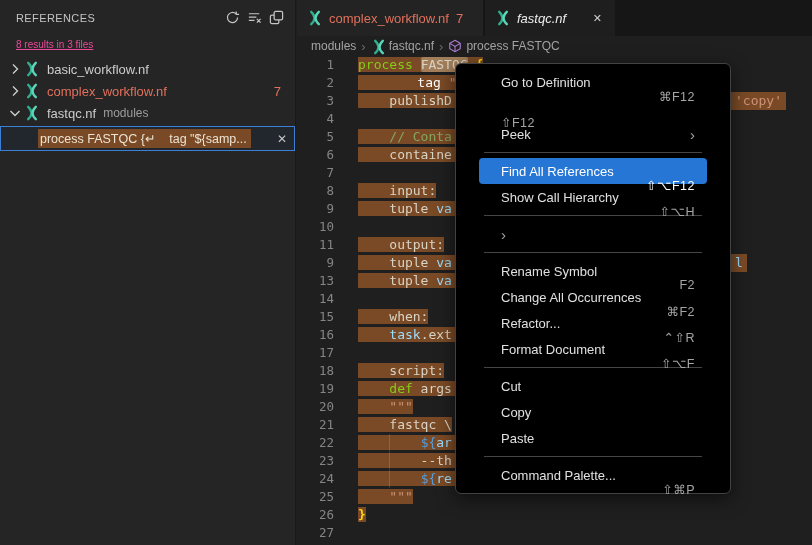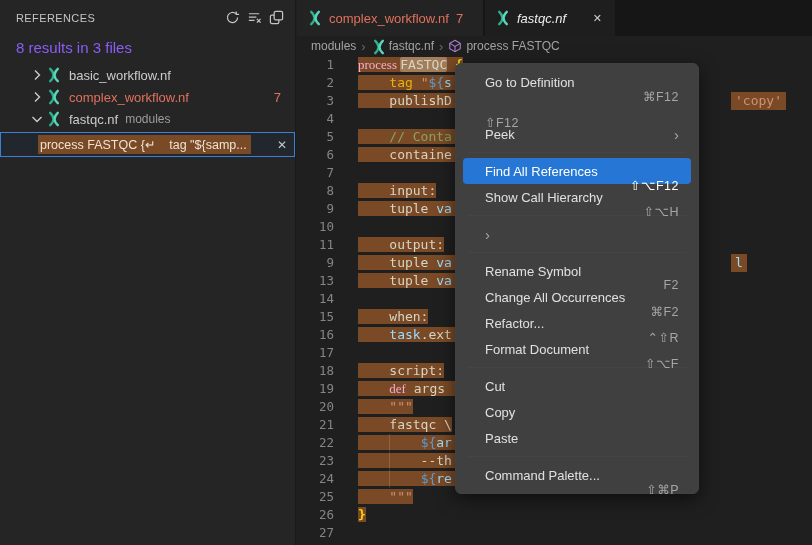--- a/index.html
+++ b/index.html
@@ -8,22 +8,22 @@
   #app { position:relative; width:812px; height:545px;border-radius:6px; }
 
   
   #sidebar { position:absolute; left:0; top:0; width:296px; height:545px;
     background:#252526; border-right:1px solid #191919; }
   .panel-header { display:flex; align-items:center; height:35px; padding:0 8px 0 16px; }
   .panel-title { font-size:11px; color:#c5c5c5; letter-spacing:.4px; flex:1; }
   .hbtn { width:22px; height:22px; display:flex; align-items:center; justify-content:center;
     border-radius:4px; cursor:pointer; }
   .hbtn svg { stroke:#c5c5c5; fill:none; stroke-width:1.3; }
-  .summary { font-size:15px; color:#8b5cf6; padding:4px 16px 8px 16px; }
-  .tree-row { display:flex; align-items:center; height:22px; padding-left:28px;
+  .summary { font-size:10px; color:#ec4899; padding:4px 16px 8px 16px;text-decoration:underline; }
+  .tree-row { display:flex; align-items:center; height:22px; padding-left:6px;
     font-size:13px; color:#cccccc; cursor:pointer; white-space:nowrap;text-align:center; }
   .chev { width:18px; display:flex; align-items:center; justify-content:center; flex:none; }
   .chev svg { stroke:#cccccc; fill:none; stroke-width:1.4; }
   .nf-icon { width:16px; height:16px; flex:none; margin-right:7px; }
   .tree-label { }
   .tree-label.accent { color:#e0715c; }
   .tree-desc { color:#9d9d9d; font-size:12px; margin-left:7px; }
   .tree-badge { margin-left:auto; margin-right:14px; color:#e0715c; font-size:13px; }
   .result-row { position:relative; height:25px; margin-top:2px; border:1px solid #3d7fd4;
     background:#22272e; display:flex; align-items:center; cursor:pointer; }
@@ -49,35 +49,35 @@
   .bc-ic { width:14px; height:14px; margin-right:4px; }
 
   
   #code { position:absolute; left:0; top:56px; right:0; bottom:0;
     font-family:"DejaVu Sans Mono", monospace; font-size:13px; }
   .code-line { display:flex; height:18px; line-height:18px; white-space:pre; }
   .gutter { width:61px; padding-right:24px; text-align:right; color:#858585; flex:none;
     font-size:12.5px; }
   .ct { flex:1; }
   .match { background:#7a4a26; }
-  .tok-kw { color:#f9a8d4;font-family:Liberation Serif, serif; } .tok-ib { color:#569cd6; }
+  .tok-kw { color:#84cc16; } .tok-ib { color:#569cd6; }
   .tok-pl { color:#d8d4c5; }
-  .tok-fn { color:#eab308; }
+  .tok-fn { color:#ffffff;margin-left:28px; }
   .tok-str { color:#ce9178; }
   .tok-cm { color:#85a65e; }
   .tok-vb { color:#9cdcfe; }
   .tok-br { color:#ffd70a; font-weight:bold; }
   .word-hl { background:rgba(228,212,175,.38); border-radius:2px; }
   .tail { position:absolute; left:434px; height:18px; line-height:18px; white-space:pre;
     background:#7a4a26; padding:0 4px; }
   .iguide { position:absolute; width:1px; background:rgba(255,255,255,.14); }
 
   
-  #ctx-menu { position:absolute; left:158px; top:63px; width:244px; padding:5px 2px;
-    background:#404040; border:1px solid #424242; border-radius:6px; z-index:20;
+  #ctx-menu { position:absolute; left:158px; top:63px; width:276px; padding:5px 18px;
+    background:#000000; border:1px solid #424242; border-radius:6px; z-index:20;
     box-shadow:0 5px 18px rgba(0,0,0,.55); }
   .menu-item { height:26px; margin:0 5px; padding:0 12px 0 22px; border-radius:4px;
     display:flex; align-items:center; cursor:pointer; }
   .menu-label { font-size:13px; color:#e0e0e0; flex:1; white-space:nowrap; }
   .menu-shortcut { font-size:12.5px; color:#a6a6a6; letter-spacing:.5px;margin-top:28px; }
   .menu-sub { color:#a6a6a6; font-size:15px; line-height:1; }
   .menu-item.selected { background:#2576d5; }
   .menu-item.selected .menu-label, .menu-item.selected .menu-shortcut { color:#ffffff; }
   .menu-sep { height:1px; background:#454545; margin:5px 10px; }
 </style>

